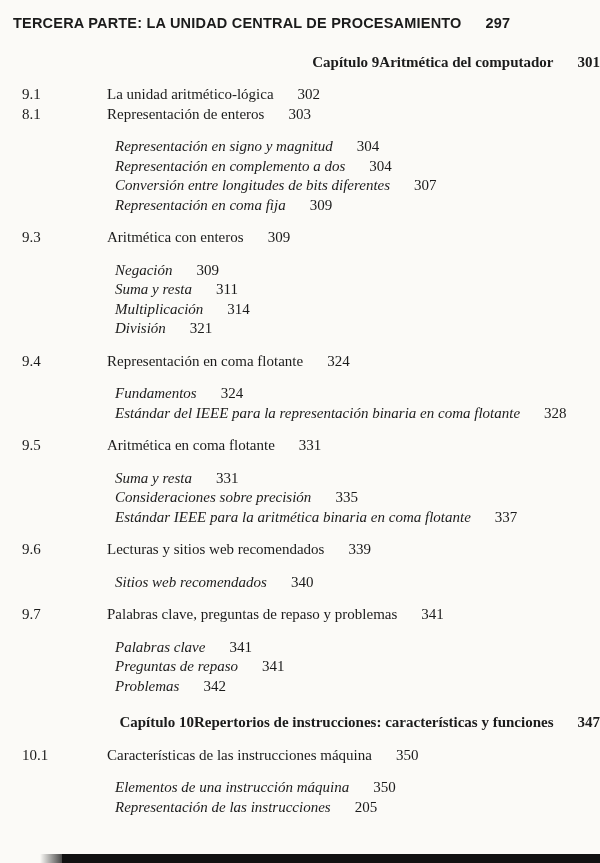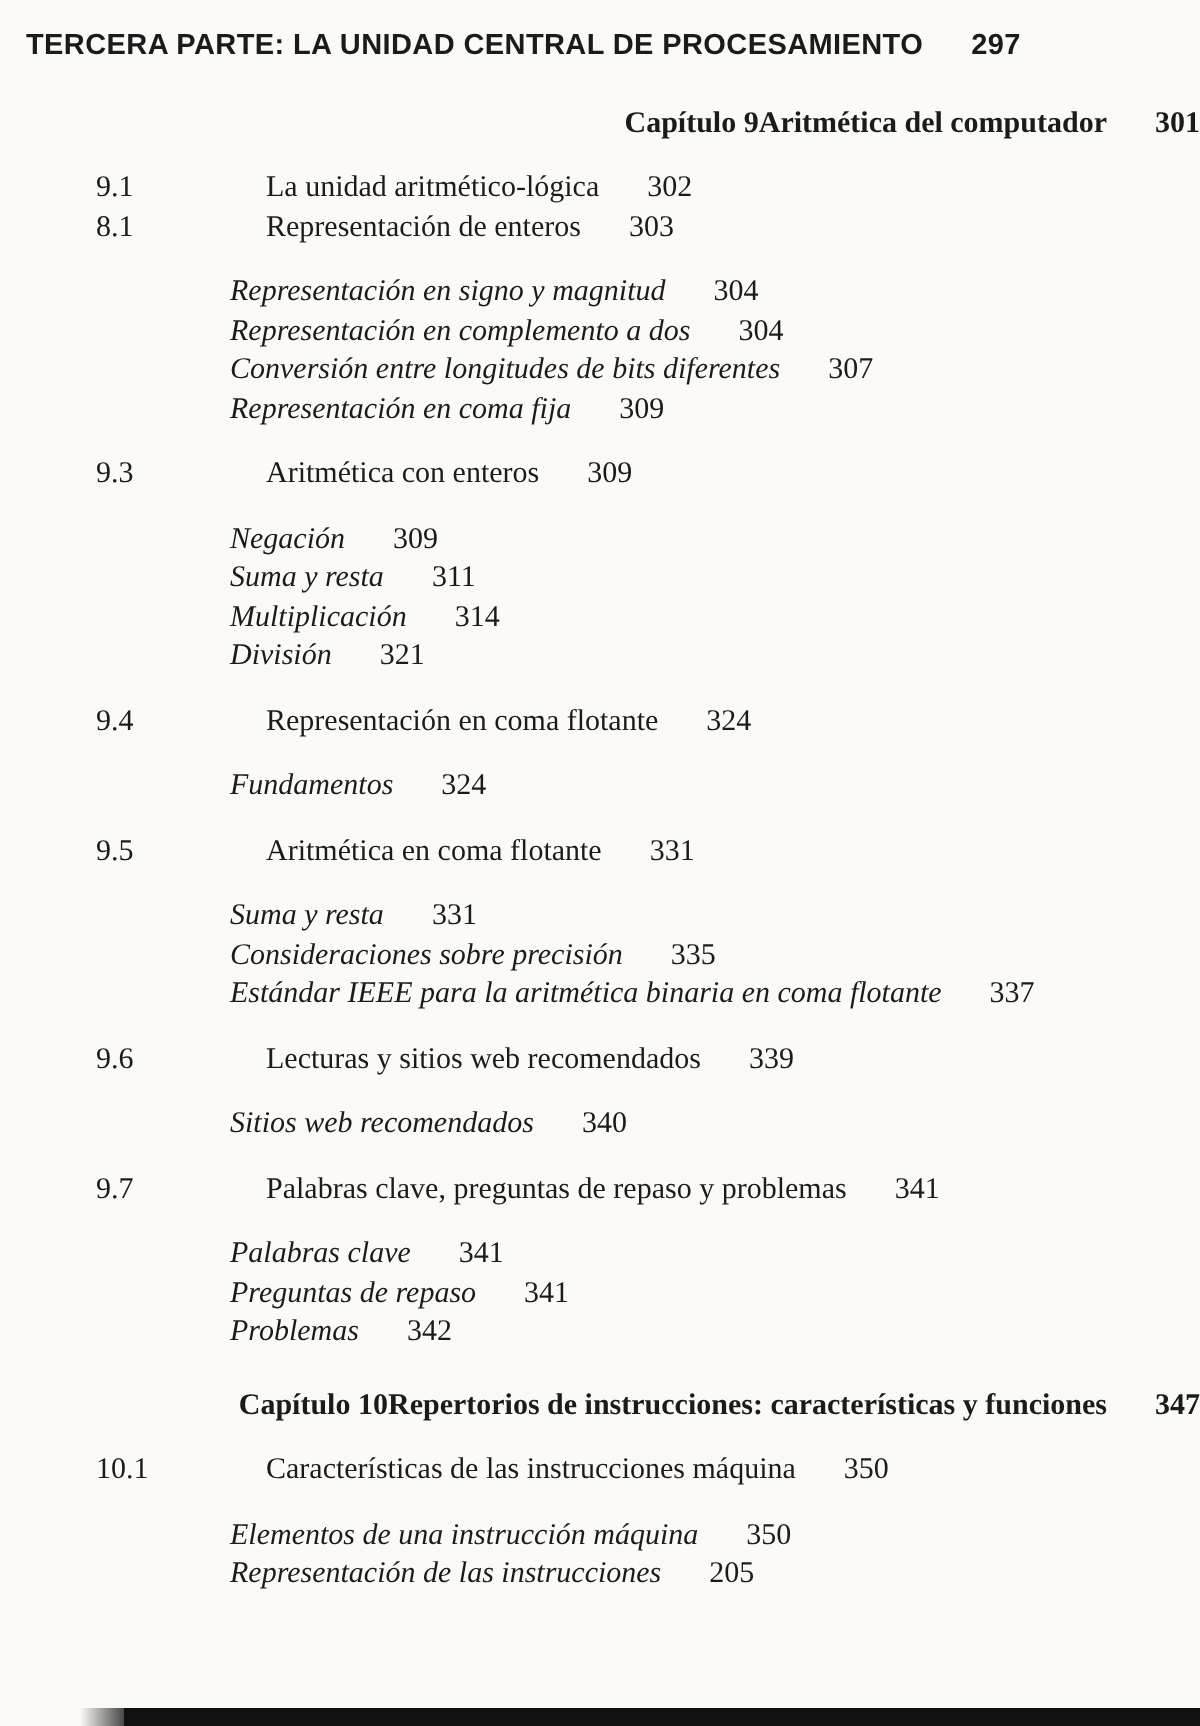--- a/index.html
+++ b/index.html
@@ -35,21 +35,21 @@
     white-space: nowrap;
   }
   .chapter-row {
     font-weight: bold;
     padding-left: 10px;
     margin-top: 17px;
     margin-bottom: 13px;
     text-align: right;
   }
   .ch-label { display: inline-block; width: 105px; }
-  .section-row { padding-left: 48px; }
+  .section-row { padding-left: 22px; }
   .sec-num { display: inline-block; width: 85px; }
   .subgroup {
     margin: 13px 0;
     padding-left: 115px;
     font-style: italic;
   }
   .page-num { margin-left: 24px; }
   .subgroup .page-num { font-style: normal; }
 
   .scan-bar {
@@ -91,20 +91,21 @@
       <div class="row section-row"><span class="sec-num">9.3</span><span class="sec-title">Aritmética con enteros</span><span class="page-num">309</span></div>
       <div class="subgroup">
         <div class="row subsection-row"><span class="sub-title">Negación</span><span class="page-num">309</span></div>
         <div class="row subsection-row"><span class="sub-title">Suma y resta</span><span class="page-num">311</span></div>
         <div class="row subsection-row"><span class="sub-title">Multiplicación</span><span class="page-num">314</span></div>
         <div class="row subsection-row"><span class="sub-title">División</span><span class="page-num">321</span></div>
       </div>
       <div class="row section-row"><span class="sec-num">9.4</span><span class="sec-title">Representación en coma flotante</span><span class="page-num">324</span></div>
       <div class="subgroup">
         <div class="row subsection-row"><span class="sub-title">Fundamentos</span><span class="page-num">324</span></div>
+        <div class="row subsection-row"><span class="sub-title">Estándar del IEEE para la representación binaria en coma flotante</span><span class="page-num">328</span></div>
       </div>
       <div class="row section-row"><span class="sec-num">9.5</span><span class="sec-title">Aritmética en coma flotante</span><span class="page-num">331</span></div>
       <div class="subgroup">
         <div class="row subsection-row"><span class="sub-title">Suma y resta</span><span class="page-num">331</span></div>
         <div class="row subsection-row"><span class="sub-title">Consideraciones sobre precisión</span><span class="page-num">335</span></div>
         <div class="row subsection-row"><span class="sub-title">Estándar IEEE para la aritmética binaria en coma flotante</span><span class="page-num">337</span></div>
       </div>
       <div class="row section-row"><span class="sec-num">9.6</span><span class="sec-title">Lecturas y sitios web recomendados</span><span class="page-num">339</span></div>
       <div class="subgroup">
         <div class="row subsection-row"><span class="sub-title">Sitios web recomendados</span><span class="page-num">340</span></div>

